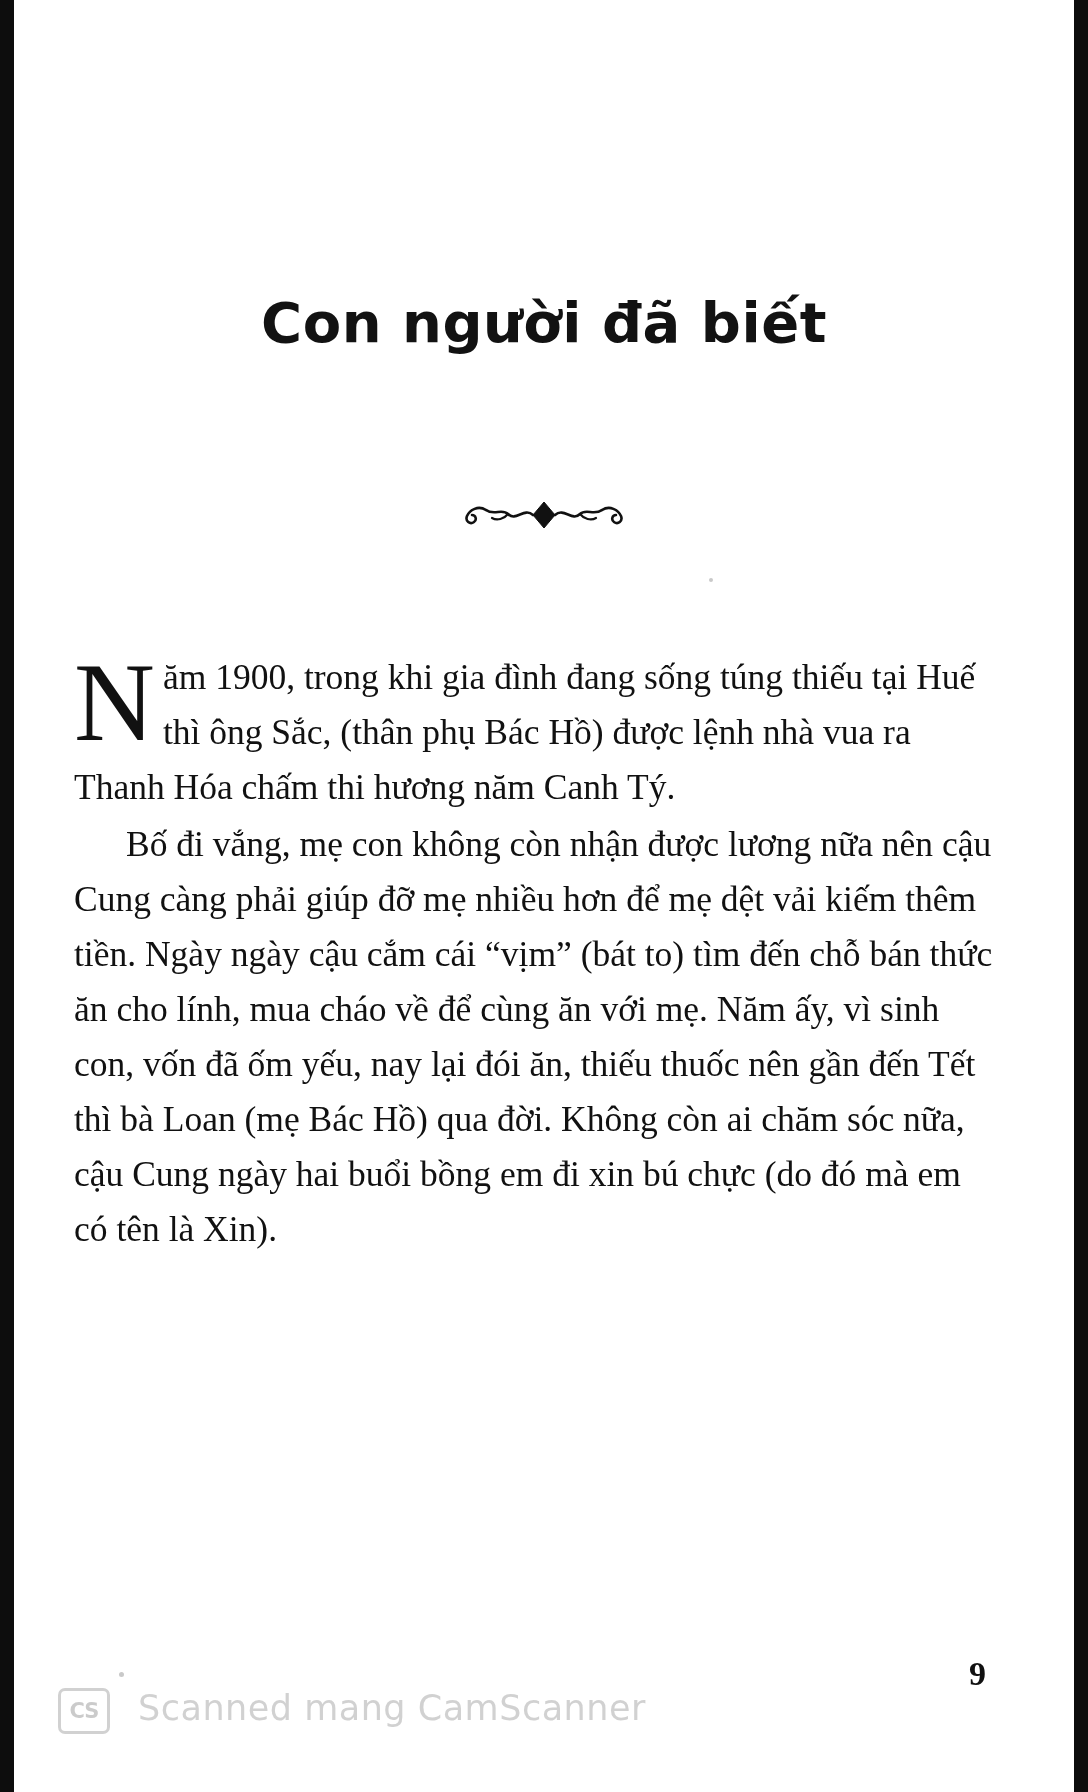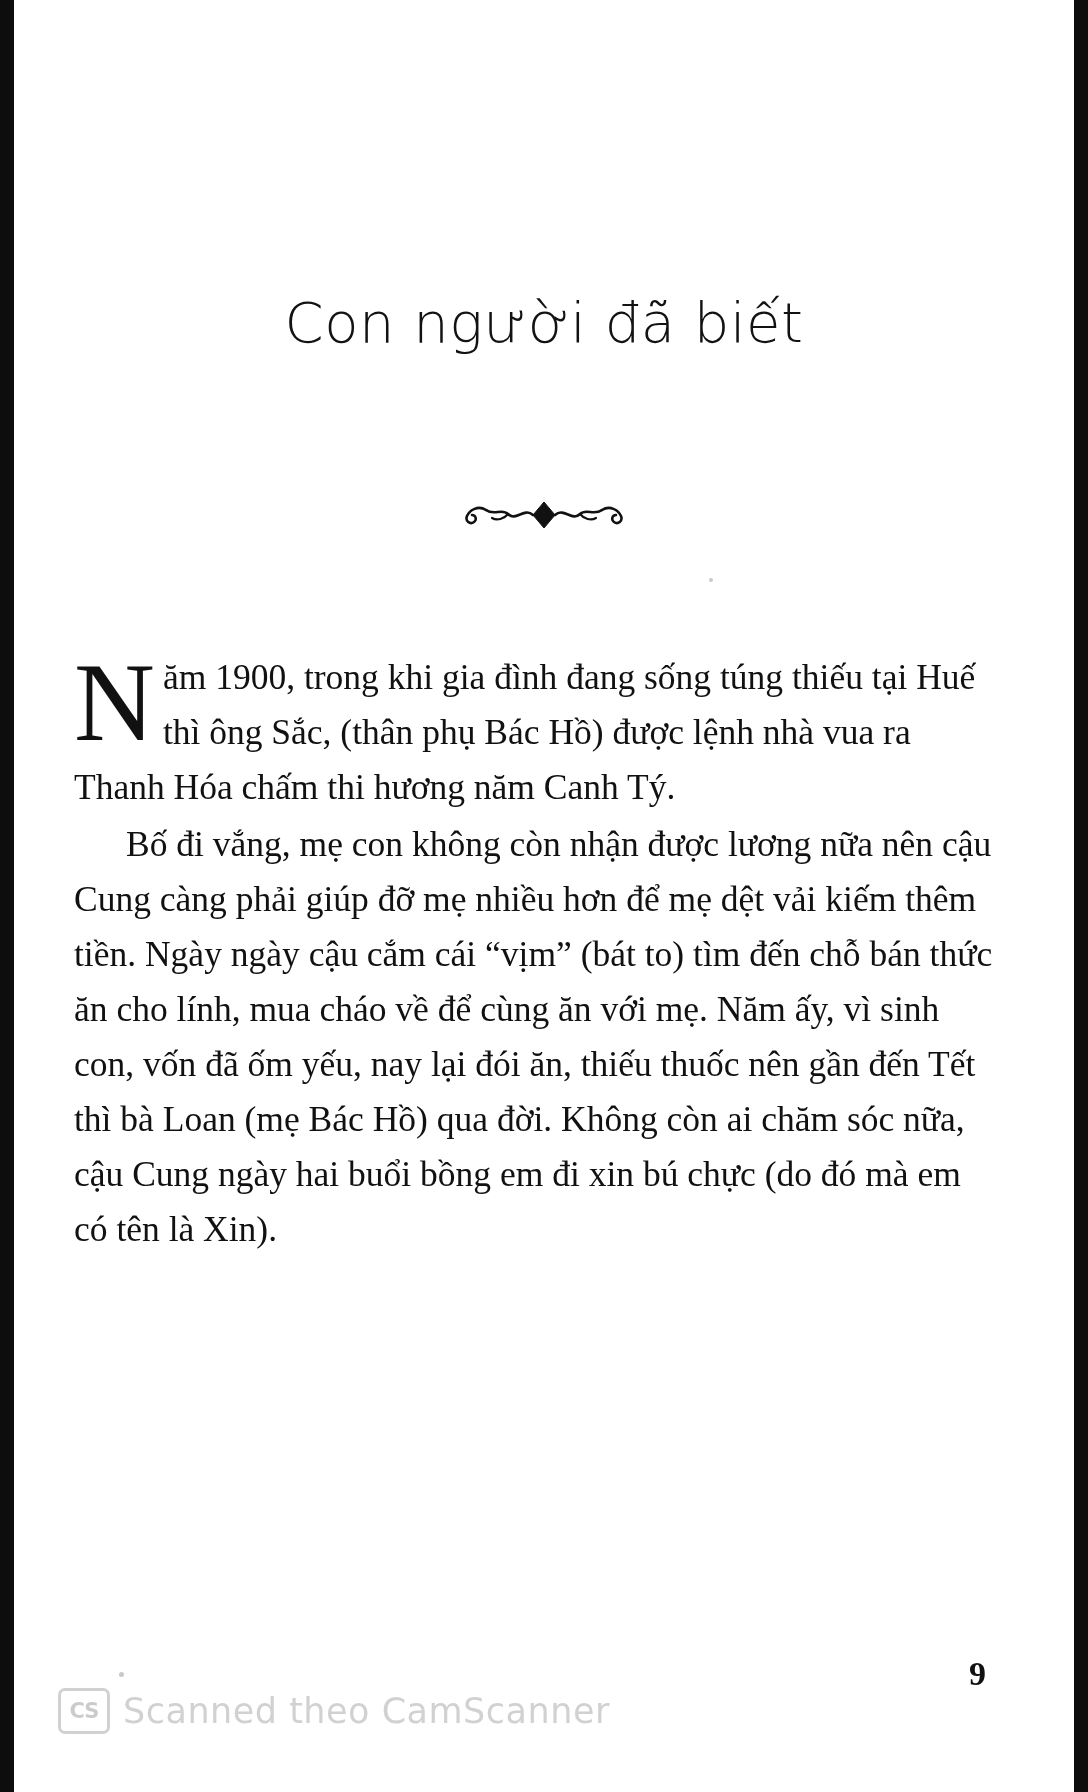--- a/index.html
+++ b/index.html
@@ -87,22 +87,21 @@
     font-family: "Liberation Serif", serif;
     font-size: 34px;
     font-weight: bold;
     color: #111;
   }
   .watermark {
     position: absolute;
     left: 44px;
     top: 1688px;
     display: flex;
-    align-items: center;
-    gap: 13px;
+    gap: 28px;
     opacity: 0.45;
   }
   .cs-badge {
     width: 46px;
     height: 40px;
     border: 3px solid #9a9a9a;
     border-radius: 7px;
     color: #8e8e8e;
     font-family: "DejaVu Sans", sans-serif;
     font-size: 21px;
@@ -141,21 +140,21 @@
 
 <div class="edge-left"></div>
 <div class="edge-right"></div>
 
 <div class="page">
   <div class="page-inner">
 
     <div class="speck" style="left:695px;top:578px;width:4px;height:4px;"></div>
     <div class="speck" style="left:105px;top:1672px;width:5px;height:5px;"></div>
 
-    <div class="chapter-title" style="top:285px;">
+    <div class="chapter-title" style="top:285px;font-weight:bold;">
       <span class="t-line">Con người đã biết</span>
     </div>
 
     <div class="ornament">
       <svg width="220" height="46" viewBox="0 0 220 46" fill="none" xmlns="http://www.w3.org/2000/svg">
         <g fill="#111" stroke="#111">
           <path d="M110 10 L121 23 L110 36 L99 23 Z" stroke-width="1"></path>
           <path d="M99 23 C90 15, 82 30, 74 22 C68 16, 60 24, 52 18" stroke-width="2.6" fill="none" stroke-linecap="round"></path>
           <path d="M52 18 C44 13, 36 18, 33 24 C31 29, 36 33, 40 30 C43 28, 42 23, 38 23" stroke-width="2.6" fill="none" stroke-linecap="round"></path>
           <path d="M74 22 C70 27, 63 29, 58 26" stroke-width="2.2" fill="none" stroke-linecap="round"></path>
@@ -170,17 +169,17 @@
       <p class="first">
         <span class="dropcap">N</span><span>ăm 1900, trong khi gia đình đang sống túng thiếu tại Huế thì ông Sắc, (thân phụ Bác Hồ) được lệnh nhà vua ra Thanh Hóa chấm thi hương năm Canh Tý.</span>
       </p>
       <p><span>Bố đi vắng, mẹ con không còn nhận được lương nữa nên cậu Cung càng phải giúp đỡ mẹ nhiều hơn để mẹ dệt vải kiếm thêm tiền. Ngày ngày cậu cắm cái “vịm” (bát to) tìm đến chỗ bán thức ăn cho lính, mua cháo về để cùng ăn với mẹ. Năm ấy, vì sinh con, vốn đã ốm yếu, nay lại đói ăn, thiếu thuốc nên gần đến Tết thì bà Loan (mẹ Bác Hồ) qua đời. Không còn ai chăm sóc nữa, cậu Cung ngày hai buổi bồng em đi xin bú chực (do đó mà em có tên là Xin).</span></p>
     </div>
 
     <div class="page-number">9</div>
 
     <div class="watermark">
       <div class="cs-badge">CS</div>
-      <div class="cs-text">Scanned theo CamScanner</div>
+      <div class="cs-text">Scanned mang CamScanner</div>
     </div>
 
   </div>
 </div>
 
 </body></html>

